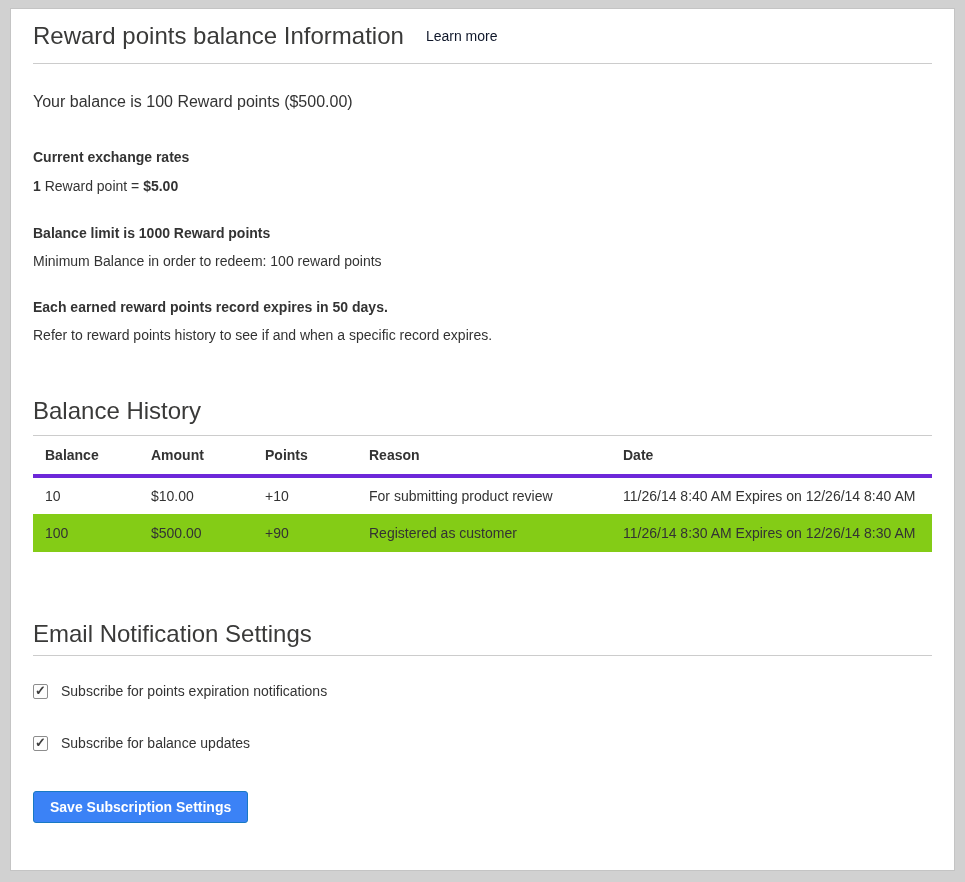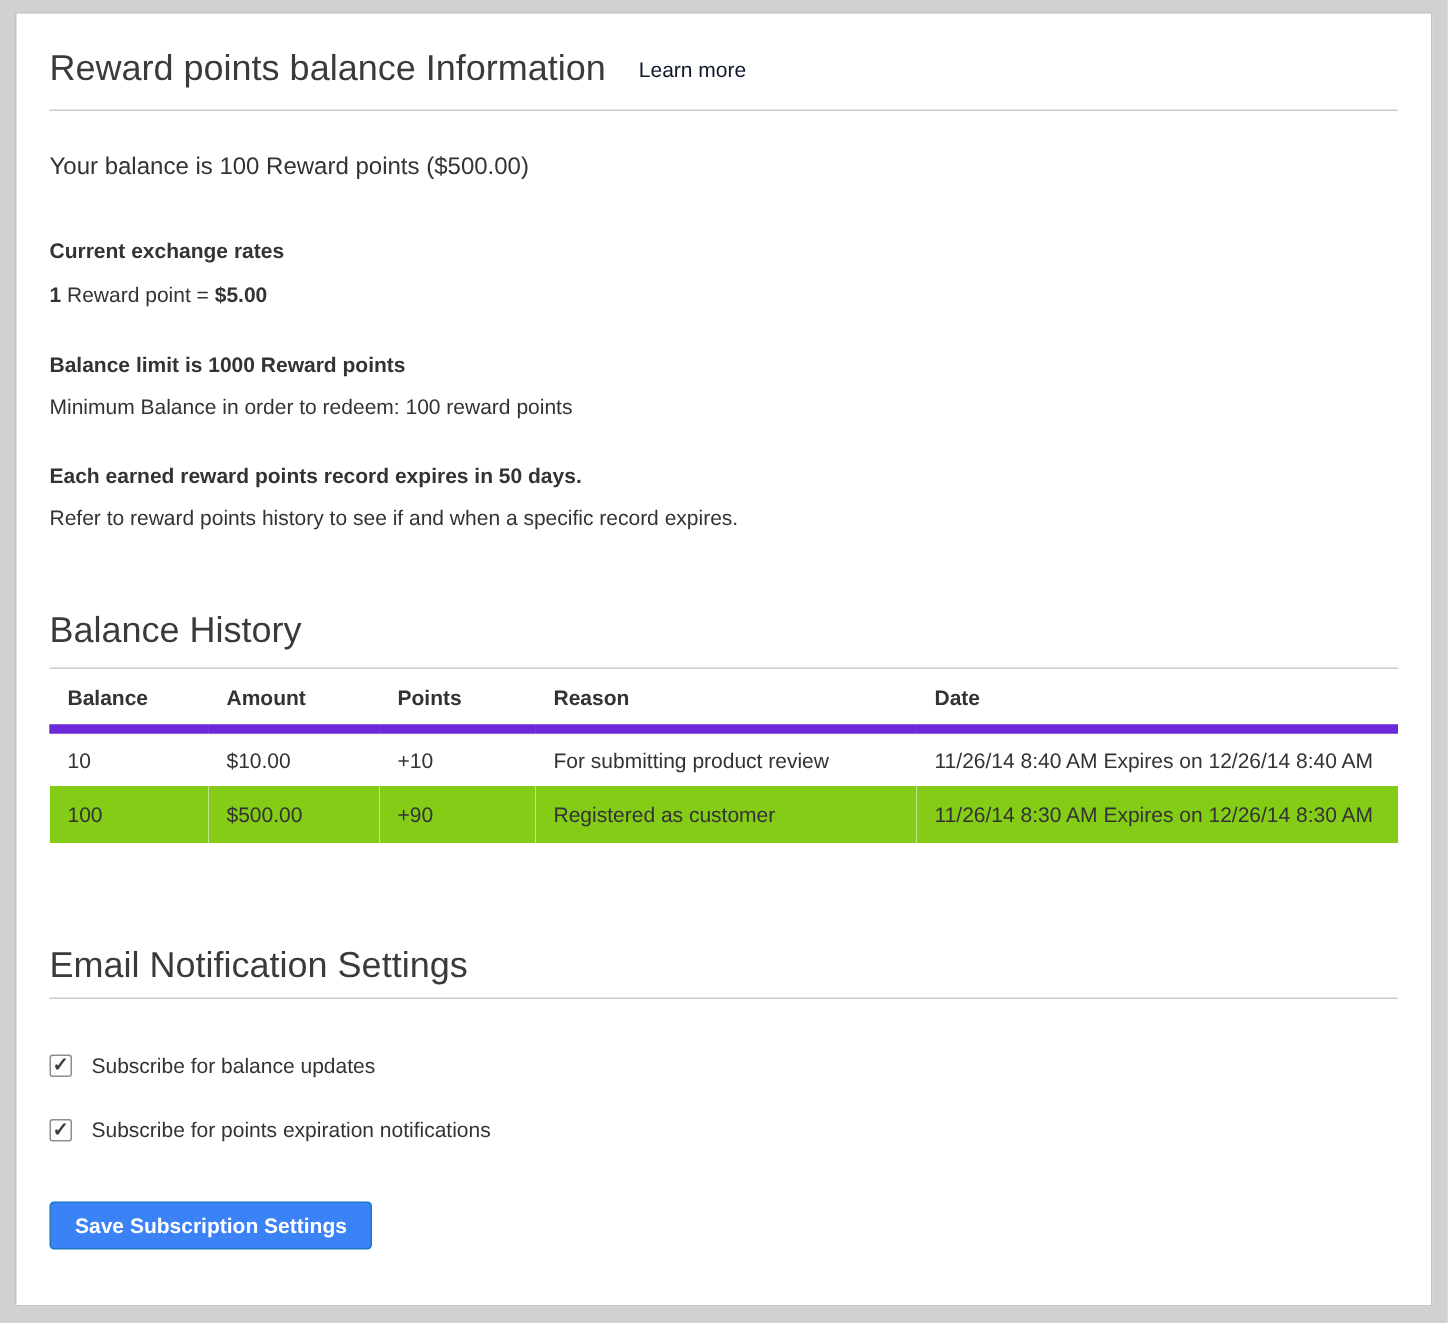--- a/index.html
+++ b/index.html
@@ -14,21 +14,21 @@
     min-height: 863px;
     margin: 8px 10px 11px 10px;
     background: #ffffff;
     border: 1px solid #c4c4c4;
     padding: 0 22px;
   }
   
   .card-header {
     display: flex;
     align-items: center;
-    padding-top: 22px;
+    padding-top: 12px;
   }
   .page-title {
     font-size: 24px;
     font-weight: 300;
     color: #3a3a39;
     line-height: 30px;
   }
   .learn-more {
     margin-left: 22px;
     font-size: 14px;
@@ -73,21 +73,21 @@
   table.history th, table.history td {
     text-align: left;
     padding: 0 12px;
     vertical-align: middle;
     overflow: hidden;
     white-space: nowrap;
   }
   table.history thead th {
     font-weight: bold;
     height: 40px;
-    border-bottom: 6px solid #6d28d9;
+    border-bottom: 4px solid #6d28d9;
   }
   table.history tbody td { height: 38px; }
   table.history tbody tr:nth-child(2) { background: #84cc16; }
   col.c-balance { width: 106px; }
   col.c-amount  { width: 114px; }
   col.c-points  { width: 104px; }
   col.c-reason  { width: 254px; }
   col.c-date    { width: auto; }
   
   .email-title { margin-top: 67px; }
@@ -196,27 +196,27 @@
         <td>+90</td>
         <td>Registered as customer</td>
         <td>11/26/14 8:30 AM Expires on 12/26/14 8:30 AM</td>
       </tr>
     </tbody>
   </table>
 
   <h2 class="section-title email-title">Email Notification Settings</h2>
   <hr class="divider email-divider">
 
+  <label class="checkbox-row second">
+    <input type="checkbox" checked="true" style="">
+    <span>Subscribe for points expiration notifications</span>
+  </label>
+
   <label class="checkbox-row first">
     <input type="checkbox" checked="true" style="">
     <span>Subscribe for balance updates</span>
   </label>
 
-  <label class="checkbox-row second">
-    <input type="checkbox" checked="true" style="">
-    <span>Subscribe for points expiration notifications</span>
-  </label>
-
   <div>
     <button class="save-button">Save Subscription Settings</button>
   </div>
 
 </div>
 
 </body></html>

